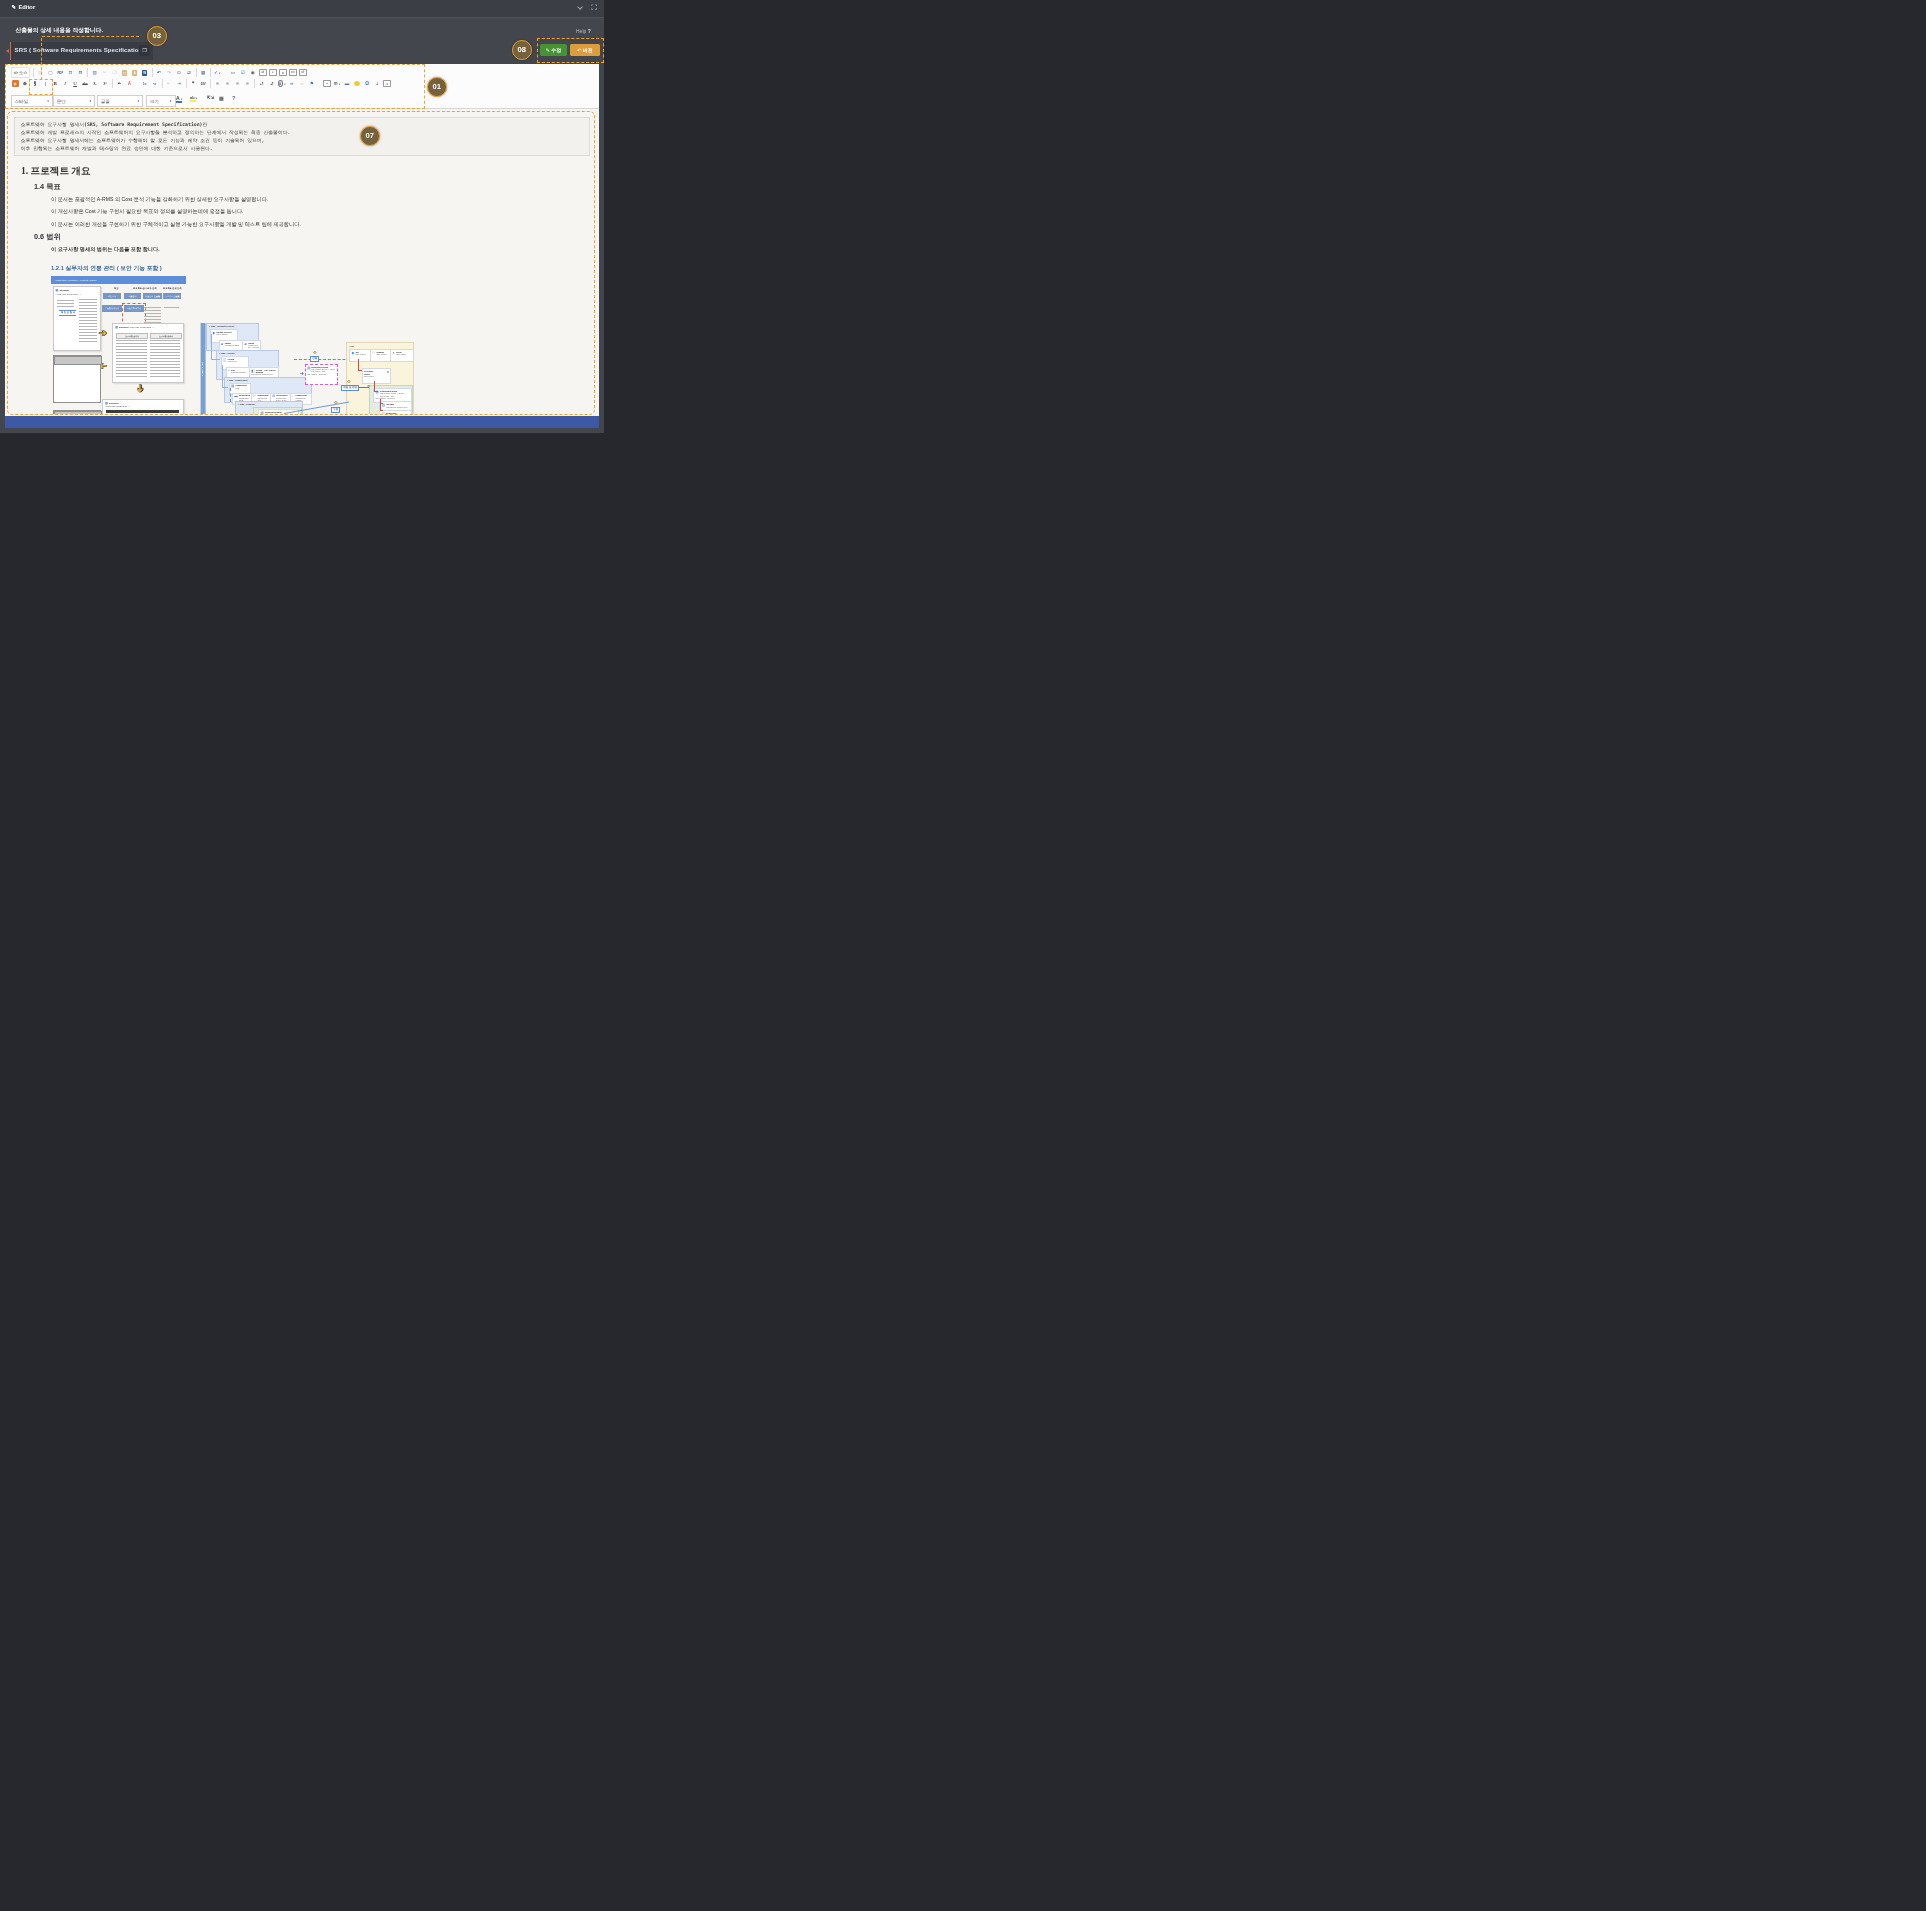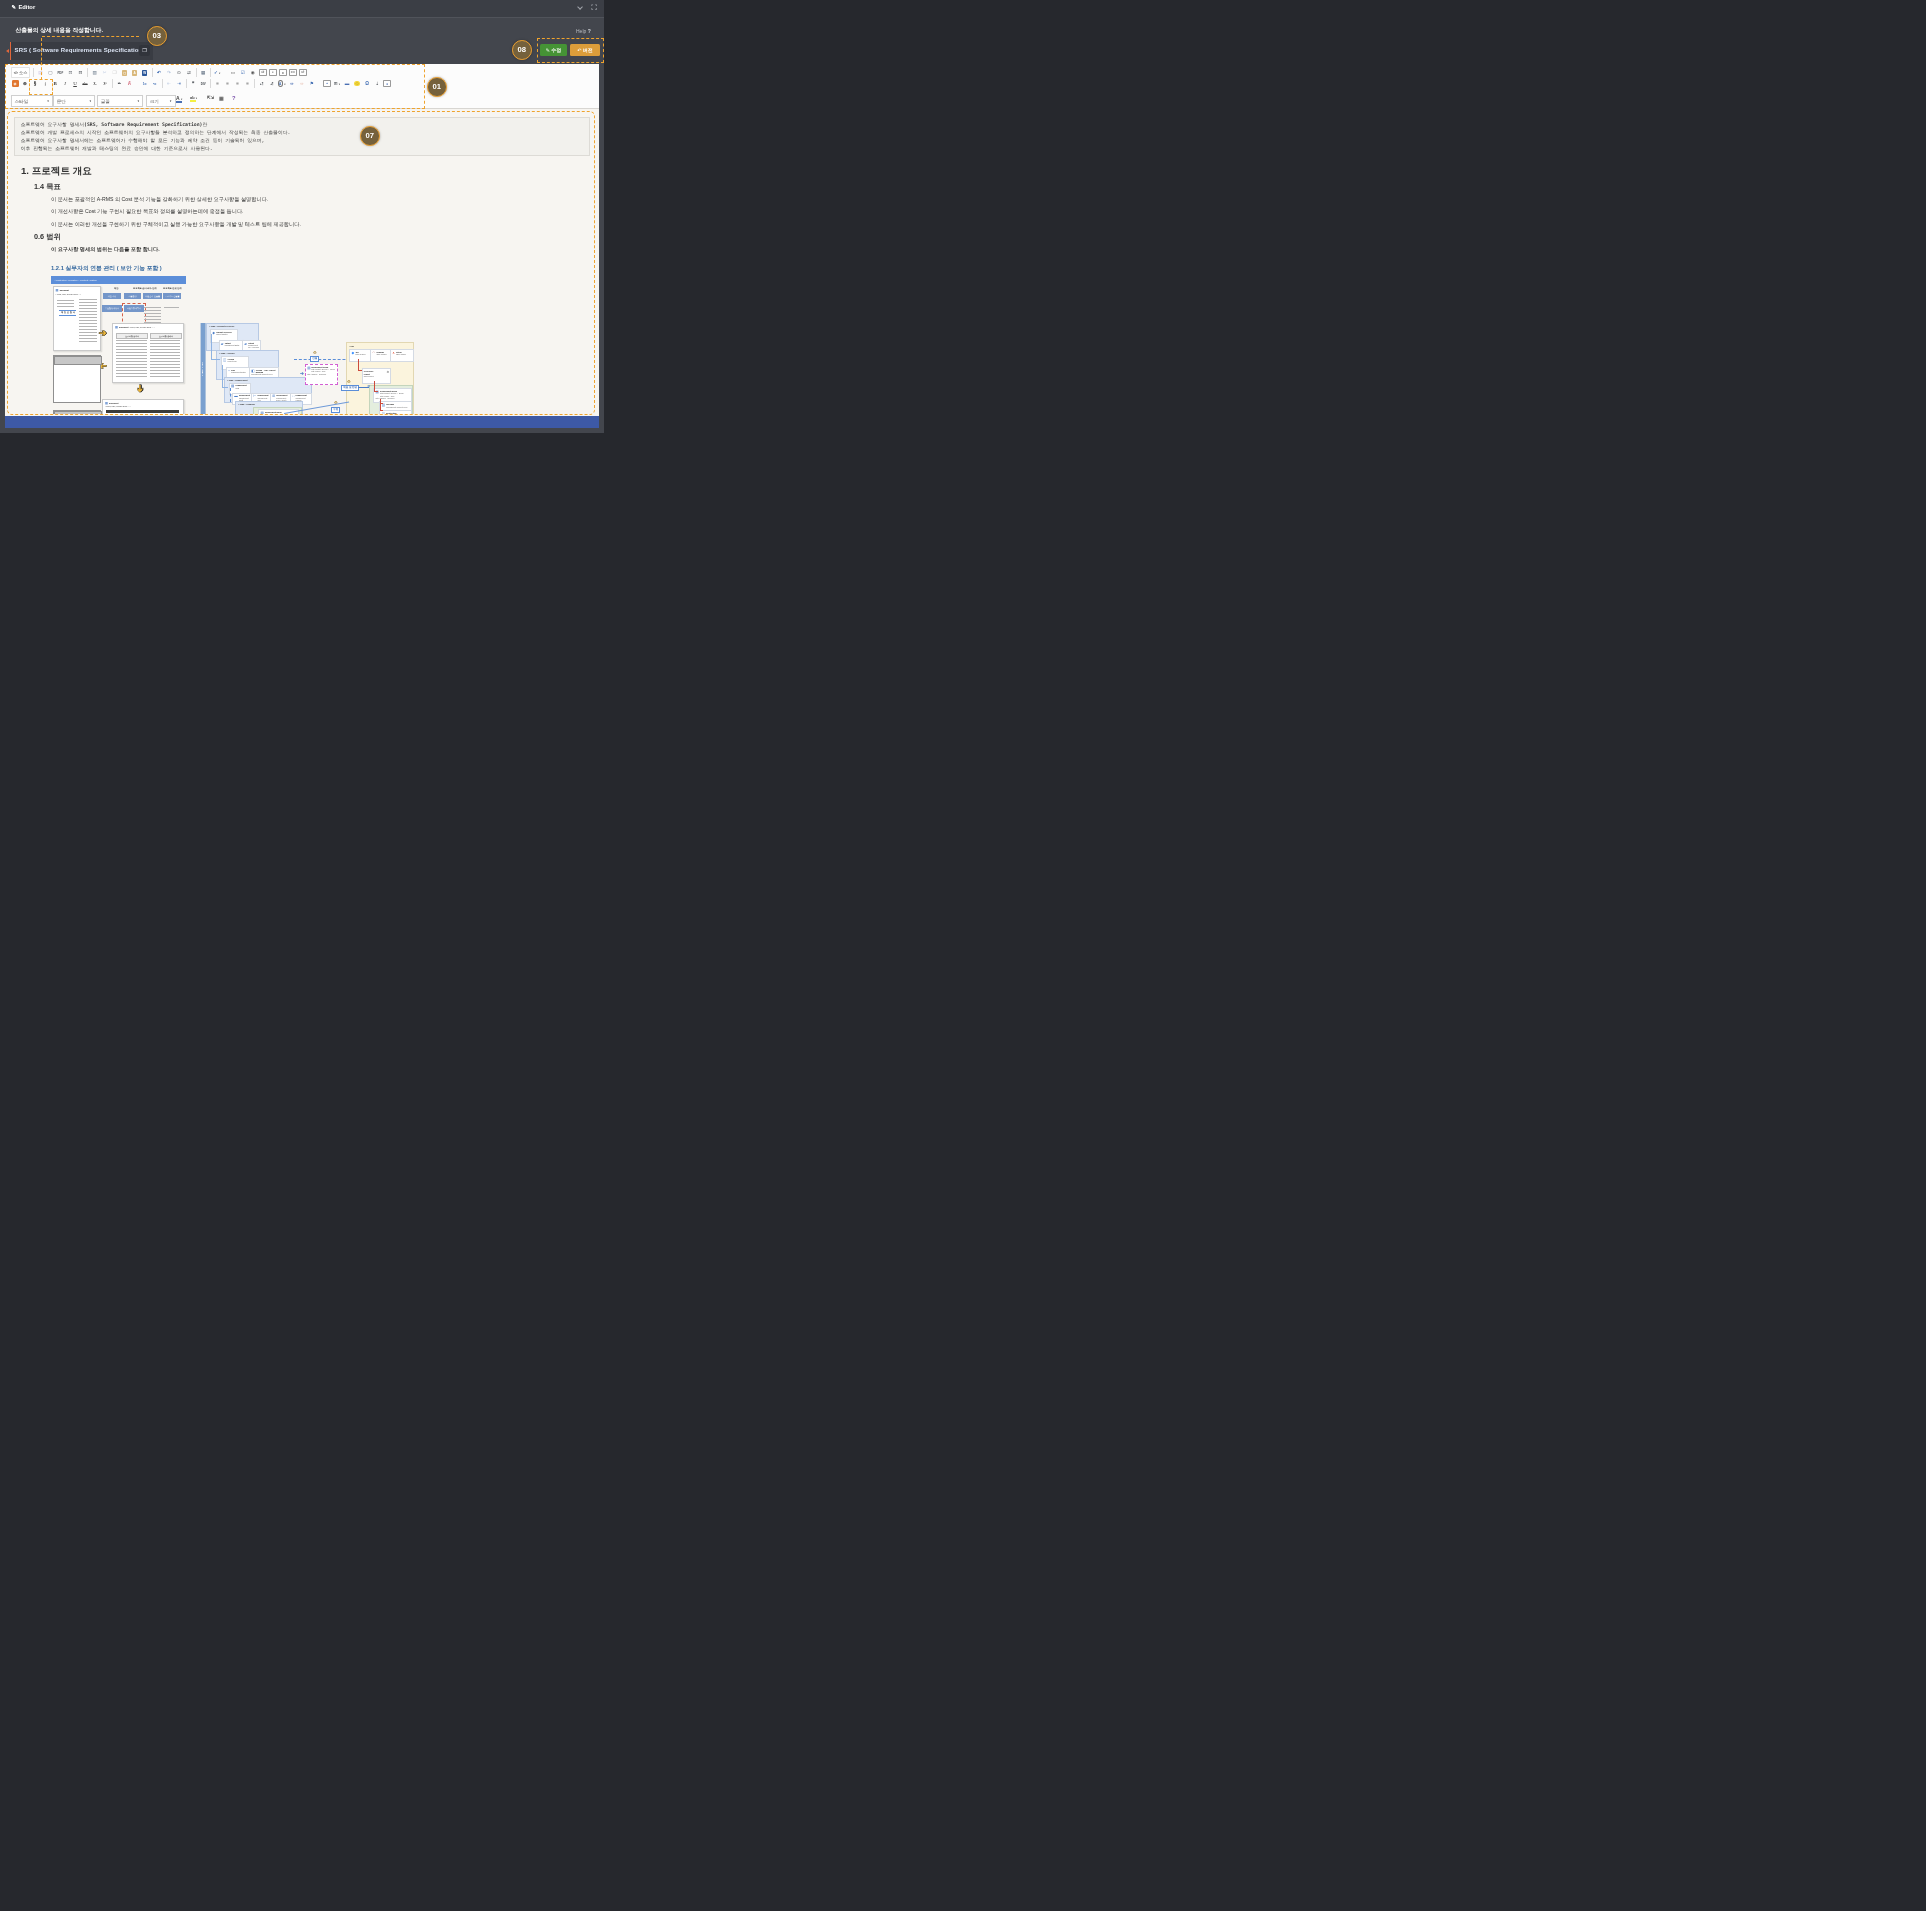--- a/index.html
+++ b/index.html
@@ -382,21 +382,21 @@
 
   <div class="abs" id="quote">
     <div class="qt">
       <span>소프트웨어 요구사항 명세서</span><b>(SRS, Software Requirement Specification)</b><span>란</span><br>
       <span>소프트웨어 개발 프로세스의 시작인 소프트웨어의 요구사항을 분석하고 정의하는 단계에서 작성되는 최종 산출물이다.</span><br>
       <span>소프트웨어 요구사항 명세서에는 소프트웨어가 수행해야 할 모든 기능과 제약 조건 등이 기술되어 있으며,</span><br>
       <span>이후 진행되는 소프트웨어 개발과 테스팅의 완료 승인에 대한 기준으로서 사용된다.</span>
     </div>
   </div>
 
-  <div class="abs h1" style="left:21px;top:165px;">1. 프로젝트 개요</div>
+  <div class="abs h1" style="left:21px;top:165px;font-family:Liberation Serif, serif;">1. 프로젝트 개요</div>
   <div class="abs h2" style="left:34px;top:182px;">1.4 목표</div>
   <div class="abs para" style="left:51px;top:196px;">이 문서는 포괄적인 A-RMS 의 Cost 분석 기능을 강화하기 위한 상세한 요구사항을 설명합니다.</div>
   <div class="abs para" style="left:51px;top:208px;">이 개선사항은 Cost 기능 구현시 필요한 목표와 정의를 설명하는데에 중점을 둡니다.</div>
   <div class="abs para" style="left:51px;top:221px;">이 문서는 이러한 개선을 구현하기 위한 구체적이고 실행 가능한 요구사항을 개발 및 테스트 팀에 제공합니다.</div>
   <div class="abs h2" style="left:34px;top:232px;">0.6 범위</div>
   <div class="abs para b" style="left:51px;top:246px;font-weight:bold;">이 요구사항 명세의 범위는 다음을 포함 합니다.</div>
   <div class="abs h3" style="left:51px;top:264px;">1.2.1 실무자의 연봉 관리 ( 보안 기능 포함 )</div>
 
   <div class="abs" id="figclip">
 

